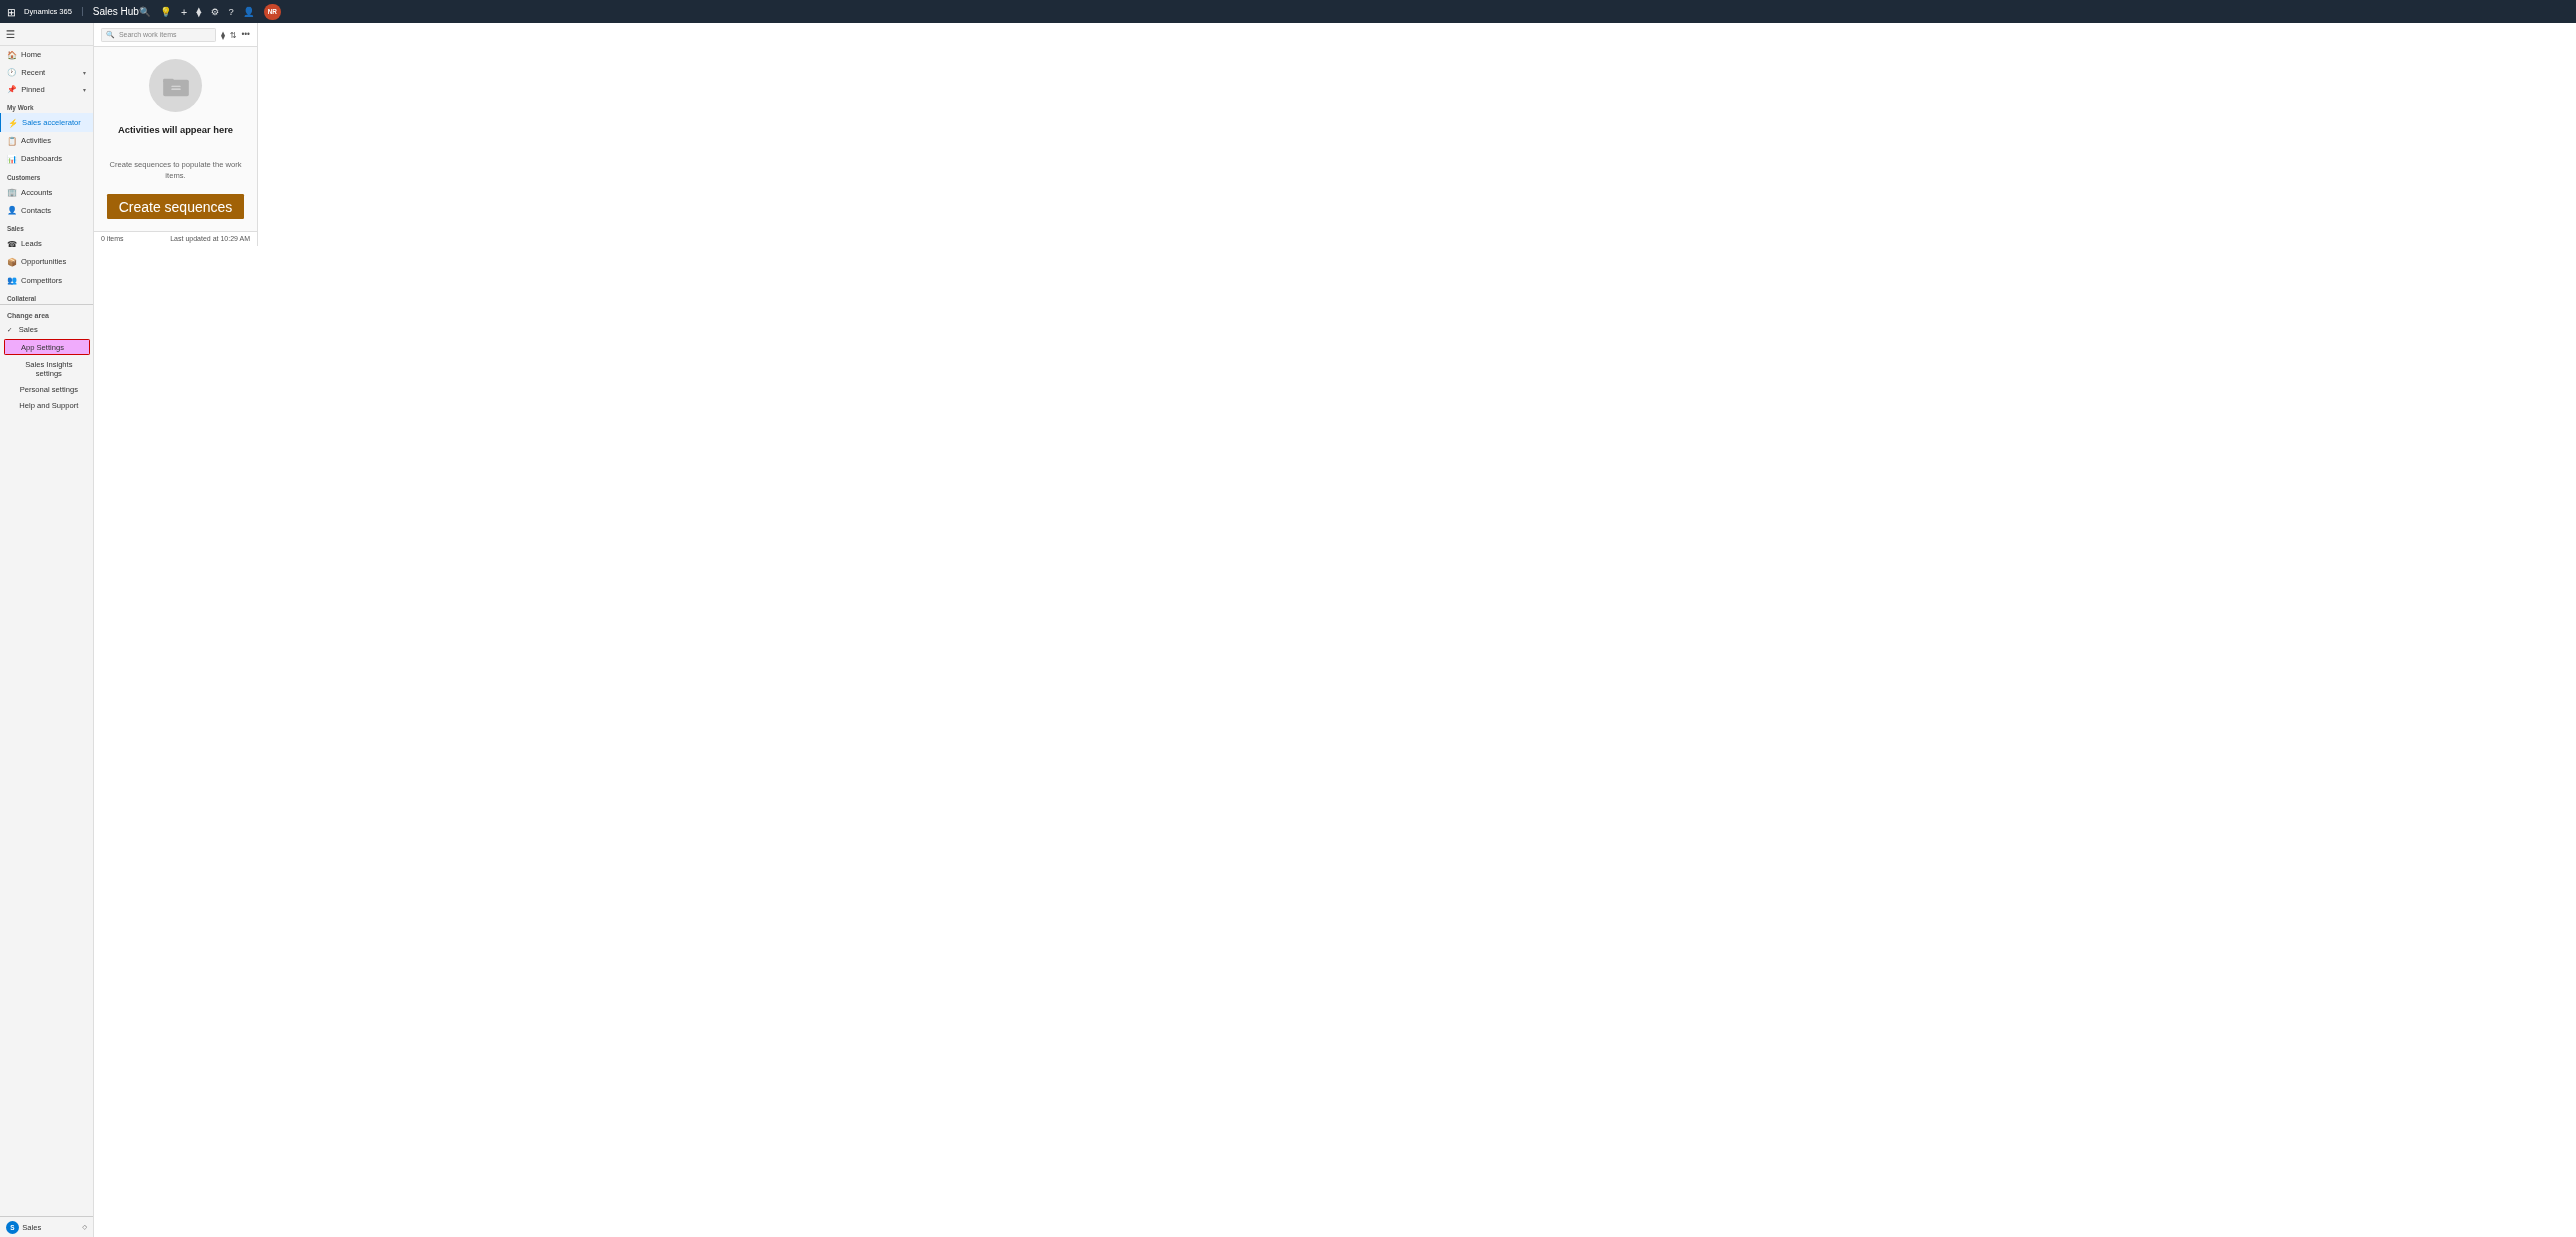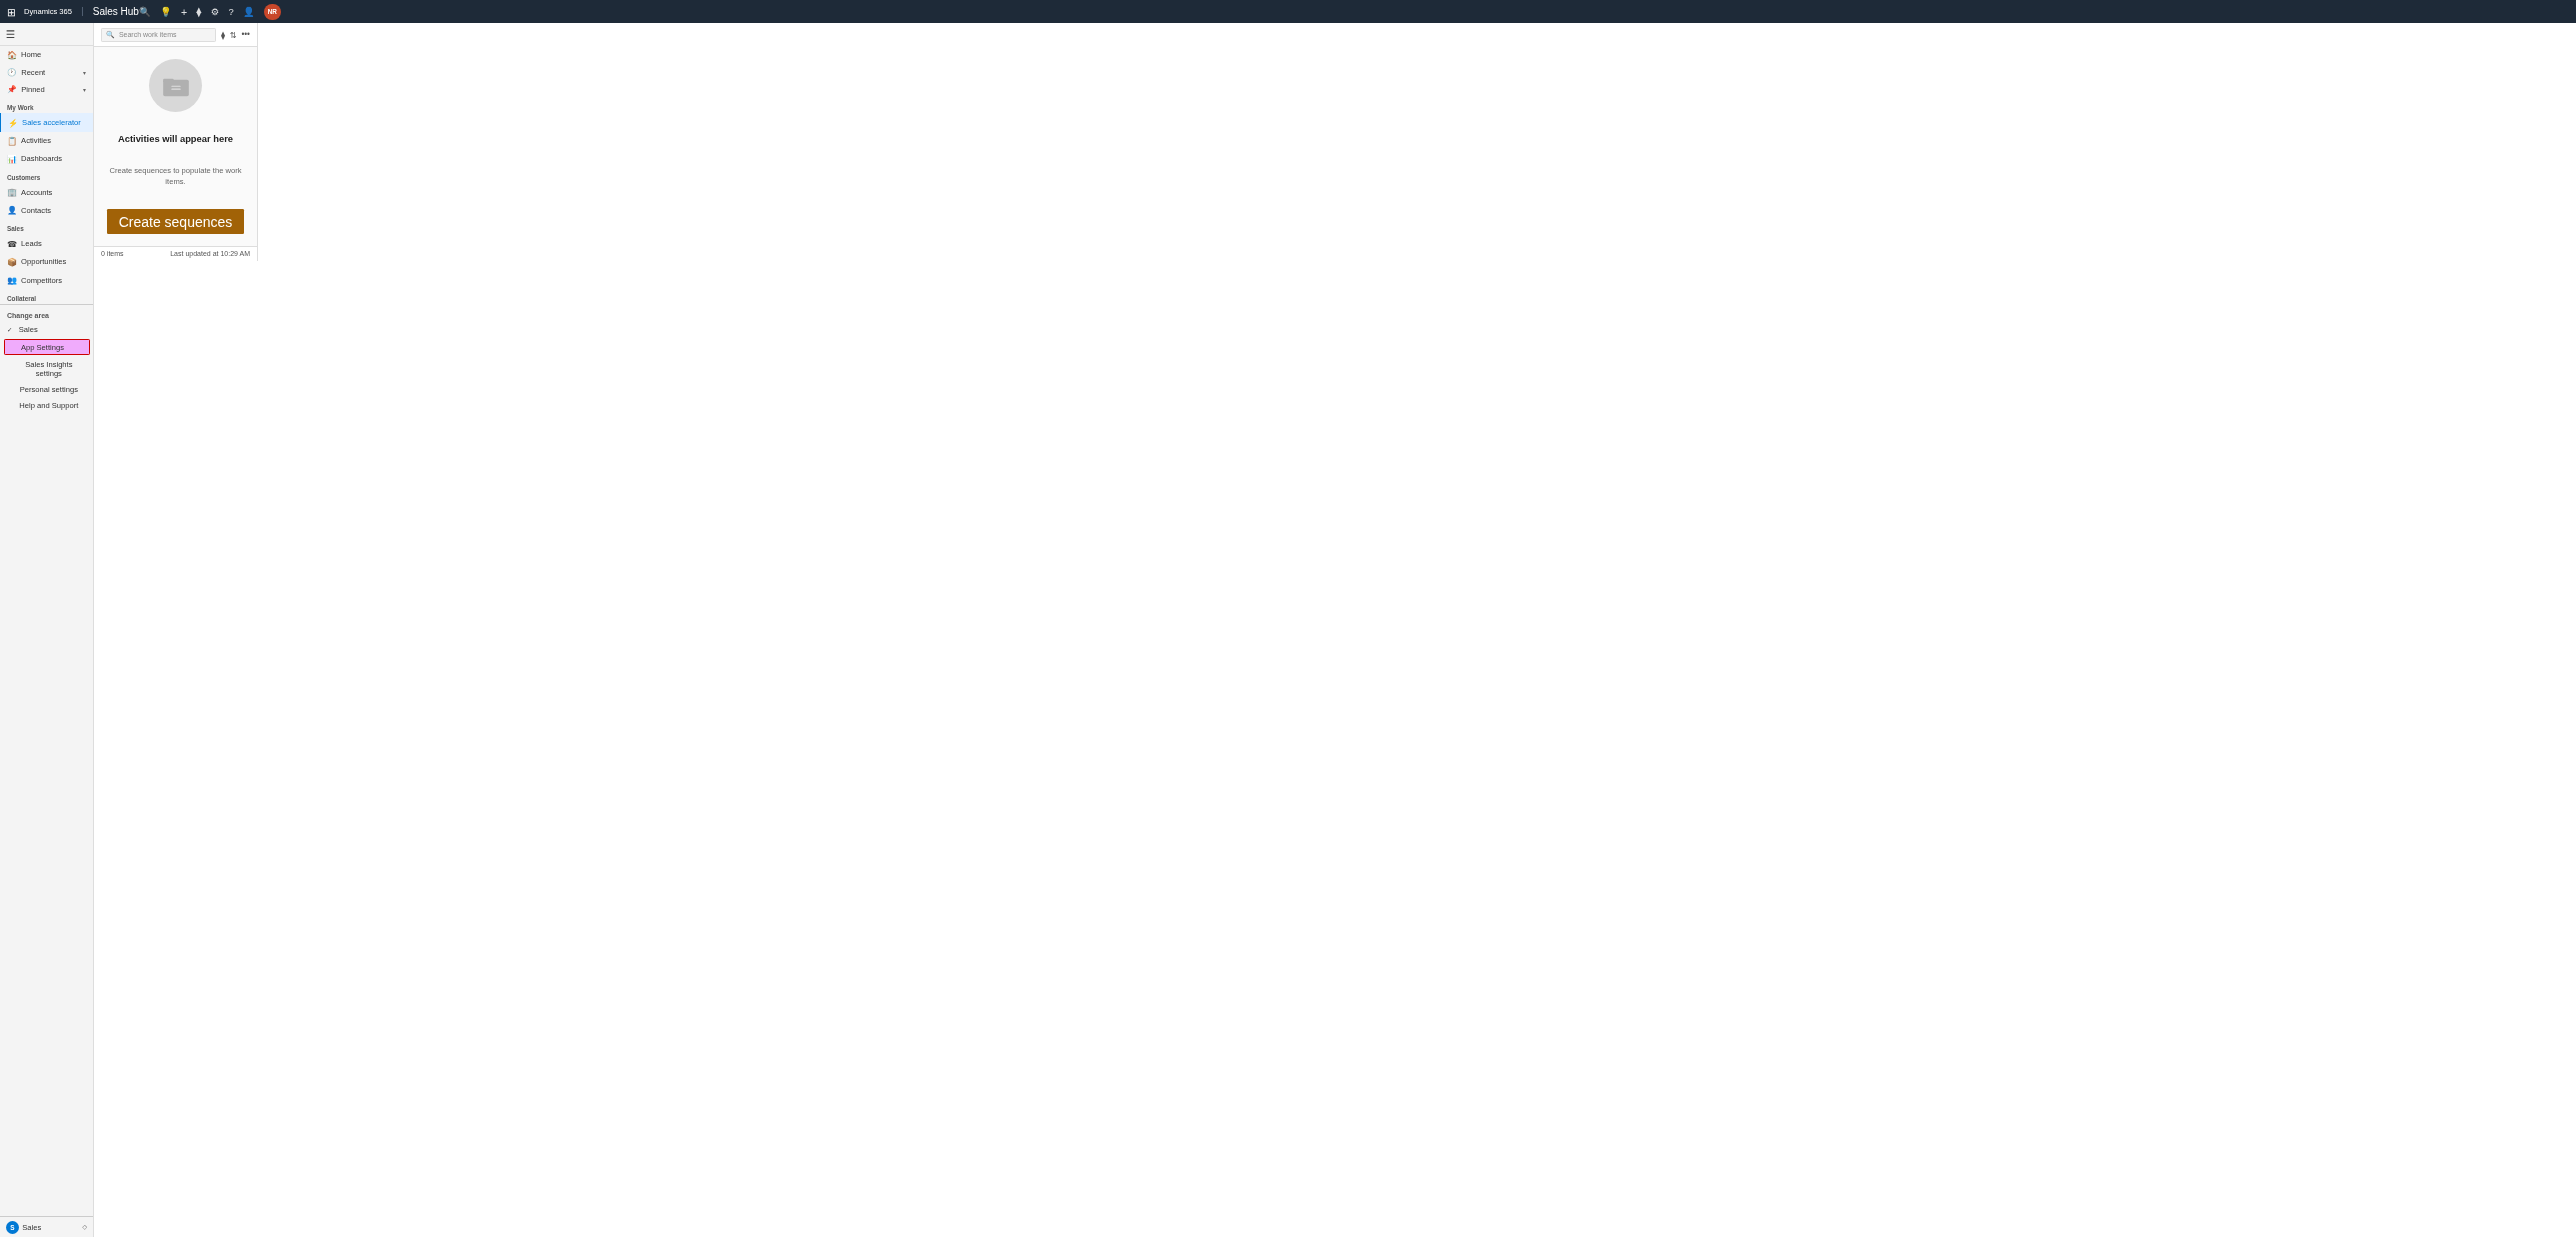--- a/index.html
+++ b/index.html
@@ -278,21 +278,21 @@
       font-size: 8.2px;
       color: #555;
       cursor: pointer;
     }
     .work-items-body {
       flex: 1;
       display: flex;
       align-items: center;
       justify-content: center;
       flex-direction: column;
-      gap: 21px;
+      gap: 12px;
       padding: 11.7px;
     }
     .work-items-folder-icon {
       width: 53px;
       height: 53px;
       border-radius: 50%;
       background: #d8d8d8;
       display: flex;
       align-items: center;
       justify-content: center;
@@ -303,20 +303,21 @@
       font-size: 9.4px;
       font-weight: 600;
       color: #222;
       text-align: center;
     }
     .work-items-desc {
       font-size: 7.6px;
       color: #666;
       text-align: center;
       line-height: 1.5;
+      margin-top: 12px;
     }
     .work-items-create-btn {
       background: #a16207;
       color: white;
       border: none;
       padding: 4.7px 11.7px;
       font-size: 14px;
       border-radius: 1.2px;
       cursor: pointer;
     }

